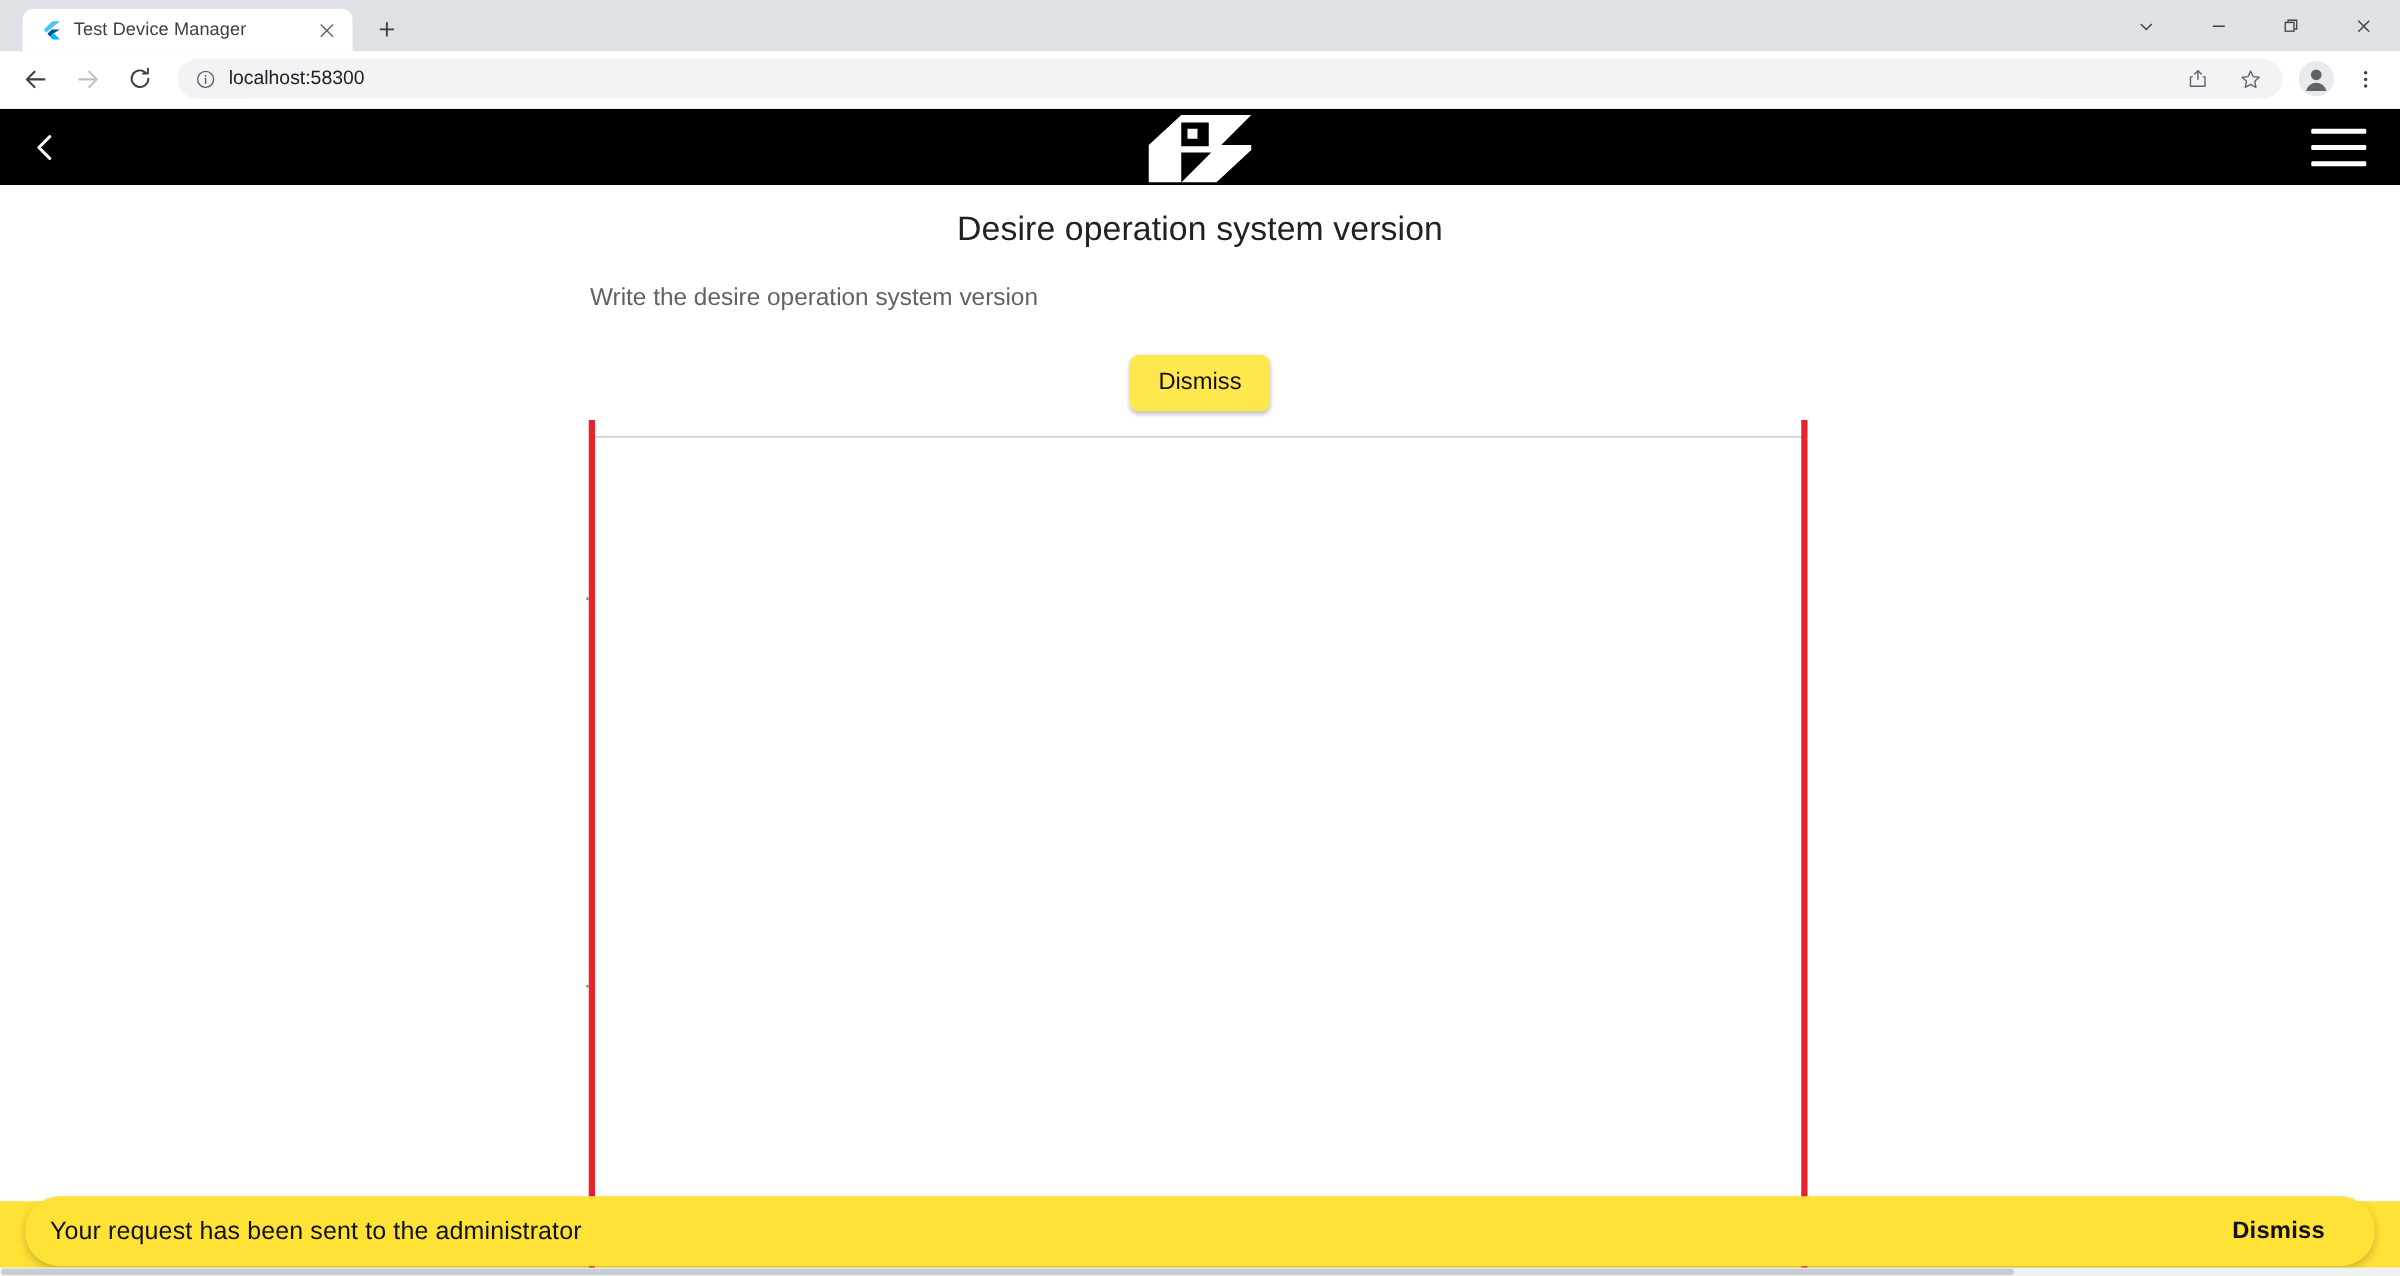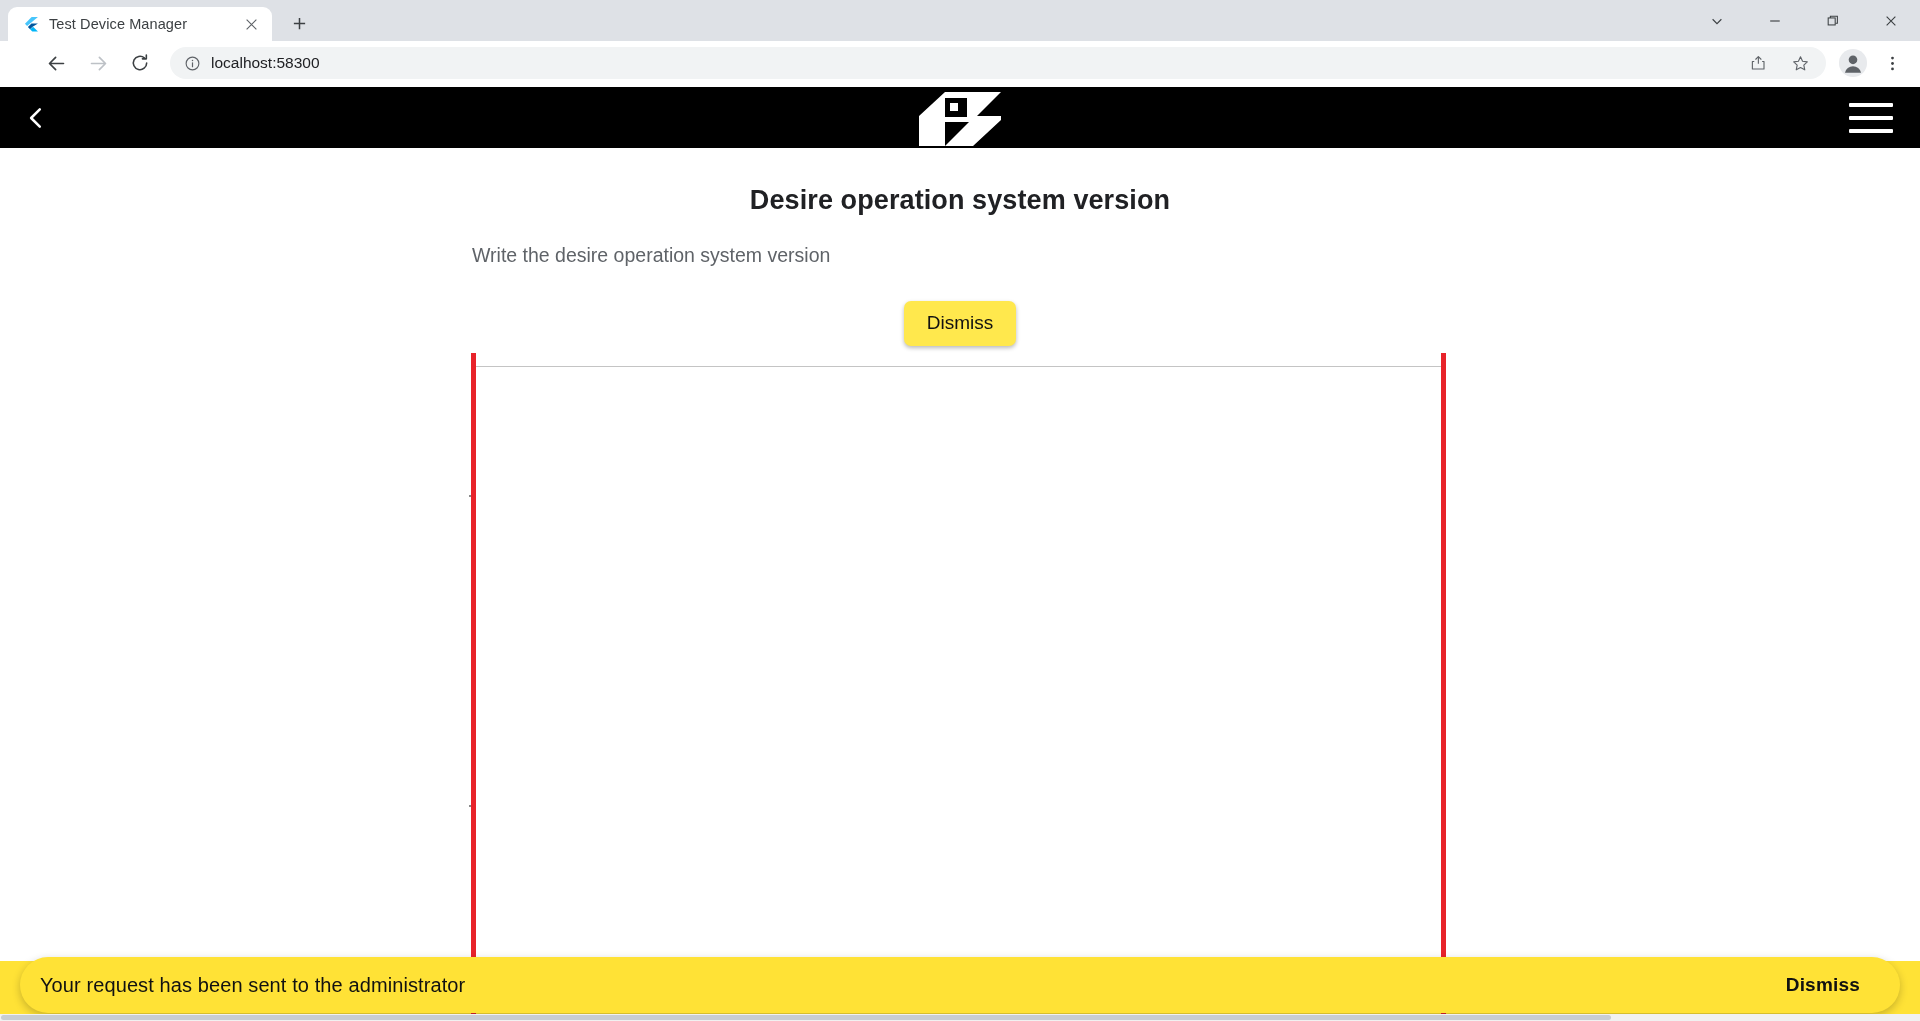--- a/index.html
+++ b/index.html
@@ -11,21 +11,21 @@
   }
 
   
   .browser { width:1920px; height:1021px; position:relative; }
 
   .tabstrip {
     height:41px; background:#dee1e6;
     display:flex; align-items:flex-end; position:relative;
   }
   .tab {
-    margin-left:8px;
+    margin-left:18px;
     width:264px; height:34px;
     background:#ffffff;
     border-radius:9px 9px 0 0;
     display:flex; align-items:center;
     padding:0 10px 0 14px;
     gap:10px;
     position:relative;
   }
   .favicon { width:17px; height:17px; flex:0 0 17px; }
   .tab-title {
@@ -48,21 +48,20 @@
     position:absolute; right:0; top:0; height:41px;
     display:flex; align-items:center;
   }
   .wc { width:58px; height:41px; display:flex; align-items:center; justify-content:center; }
 
   .toolbar {
     height:45px; background:#ffffff;
     display:flex; align-items:center;
     padding:0 8px; gap:2px;
     border-bottom:1px solid #ffffff;
-    margin-left:28px;
   }
   .tb-btn {
     width:40px; height:40px; flex:0 0 40px;
     display:flex; align-items:center; justify-content:center;
     border-radius:50%;
   }
   .omnibox {
     flex:1 1 auto; height:32px; margin:0 8px;
     background:#f1f3f4; border-radius:16px;
     display:flex; align-items:center;
@@ -105,22 +104,22 @@
     position:absolute; right:18px; top:0; height:61px; width:62px;
     display:flex; align-items:center; justify-content:center;
     flex-direction:column; gap:9px;
   }
   .hbar { width:44px; height:4px; background:#ffffff; border-radius:1px; }
 
   
   .content { position:relative; }
   .page-title {
     text-align:center;
-    font-size:27px; color:#202124; font-weight:700;
-    margin-top:37px;
+    font-size:27px; color:#202124; font-weight:400;
+    margin-top:20px;
     letter-spacing:.1px;
   }
   .field-label {
     margin-top:28px;
     margin-left:472px;
     font-size:19.5px; color:#5f6368; font-weight:400;
   }
 
   
   .textfield {

